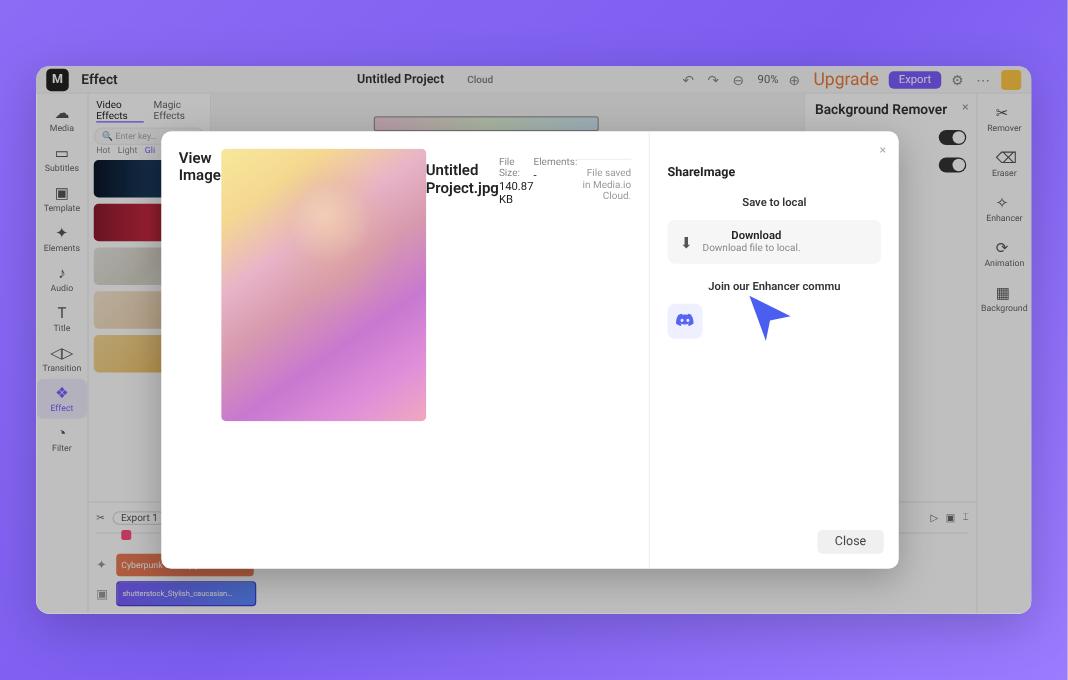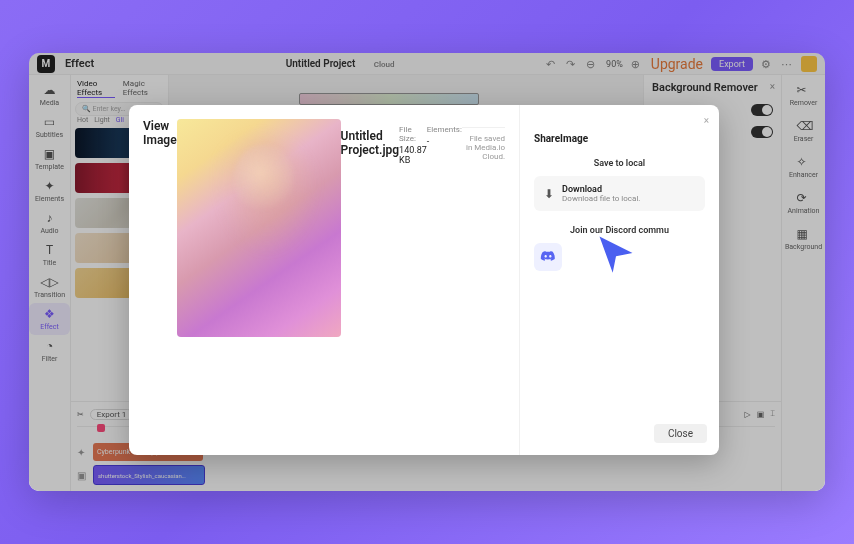--- a/index.html
+++ b/index.html
@@ -83,21 +83,21 @@
 .modal .fname { font-weight: 600; font-size: 12px; color: #222; margin-top: 10px; }
 .modal .meta { display: flex; margin-top: 6px; font-size: 8px; }
 .modal .meta .col { flex: 1; }
 .modal .meta .ml { color: #888; margin-bottom: 2px; }
 .modal .meta .mv { color: #222; font-weight: 400; font-size: 9px; }
 .modal .saved { font-size: 8px; color: #999; margin-top: 8px; border-top: 1px solid #f0f0f0; padding-top: 6px; text-align: right; }
 .modal .sh-title { font-weight: 700; font-size: 10px; color: #222; margin-bottom: 14px; }
 .modal .sh-sub { font-weight: 600; font-size: 9px; color: #333; margin-bottom: 8px; text-align: center; }
 .modal .dl-card { background: #f6f6f6; border-radius: 6px; padding: 8px 10px; display: flex; align-items: center; gap: 8px; cursor: pointer; margin-bottom: 14px; }
 .modal .dl-card .dlic { font-size: 12px; color: #555; }
-.modal .dl-card .dlt { font-weight: 600; font-size: 9px; color: #222; }
+.modal .dl-card .dlt { font-weight: 600; font-size: 9px; color: #222; margin-left: 23px; }
 .modal .dl-card .dls { font-size: 8px; color: #888; }
 .modal .disc { width: 28px; height: 28px; border-radius: 6px; background: #eef0ff; display: flex; align-items: center; justify-content: center; cursor: pointer; }
 .modal .disc svg { width: 16px; height: 16px; }
 .modal .close-btn { position: absolute; right: 12px; bottom: 12px; background: #f0f0f0; padding: 4px 14px; border-radius: 4px; font-size: 10px; color: #444; cursor: pointer; }
 .cursor-arrow { position: absolute; left: 565px; top: 178px; z-index: 20; }
 .cursor-arrow svg { width: 44px; height: 44px; }
 </style>
 </head>
 <body>
 
@@ -264,21 +264,21 @@
     <div class="mright">
       <div class="sh-title">ShareImage</div>
       <div class="sh-sub">Save to local</div>
       <div class="dl-card">
         <span class="dlic">⬇</span>
         <div>
           <div class="dlt">Download</div>
           <div class="dls">Download file to local.</div>
         </div>
       </div>
-      <div class="sh-sub">Join our Discord commu</div>
+      <div class="sh-sub">Join our Enhancer commu</div>
       <div class="disc">
         <svg viewBox="0 0 24 24" fill="#5865F2">
             <path d="M20 4.5A18 18 0 0 0 15.9 3c-.2.4-.4.9-.6 1.3a16 16 0 0 0-6.6 0c-.2-.4-.4-.9-.6-1.3A18 18 0 0 0 4 4.5C1.6 8.1 1 11.6 1.3 15a18 18 0 0 0 5.5 2.8c.4-.6.8-1.2 1.1-1.9-.6-.2-1.2-.5-1.7-.8l.4-.3c3.3 1.5 6.9 1.5 10.2 0l.4.3c-.5.3-1.1.6-1.7.8.3.7.7 1.3 1.1 1.9a18 18 0 0 0 5.5-2.8c.4-4-.6-7.5-2.7-10.5zM8.5 12.9c-1 0-1.8-.9-1.8-2s.8-2 1.8-2 1.8.9 1.8 2-.8 2-1.8 2zm7 0c-1 0-1.8-.9-1.8-2s.8-2 1.8-2 1.8.9 1.8 2-.8 2-1.8 2z"></path>
           </svg>
       </div>
       <div class="close-btn">Close</div>
     </div>
   </div>
 
   <div class="cursor-arrow">

